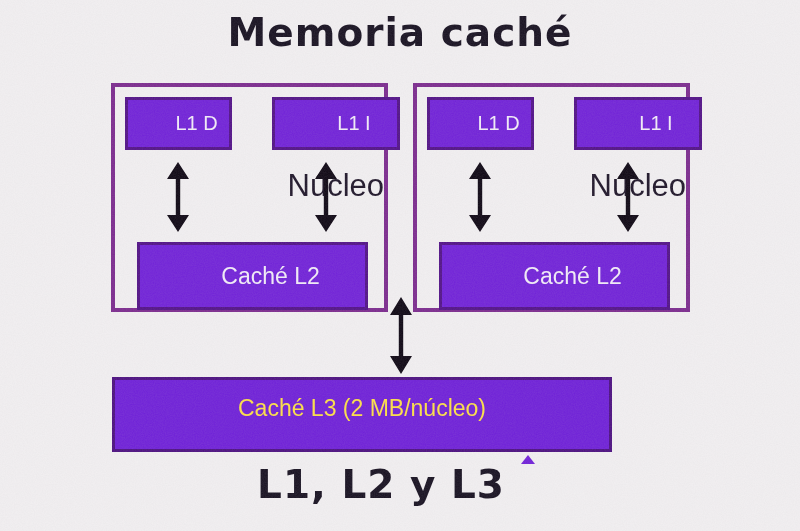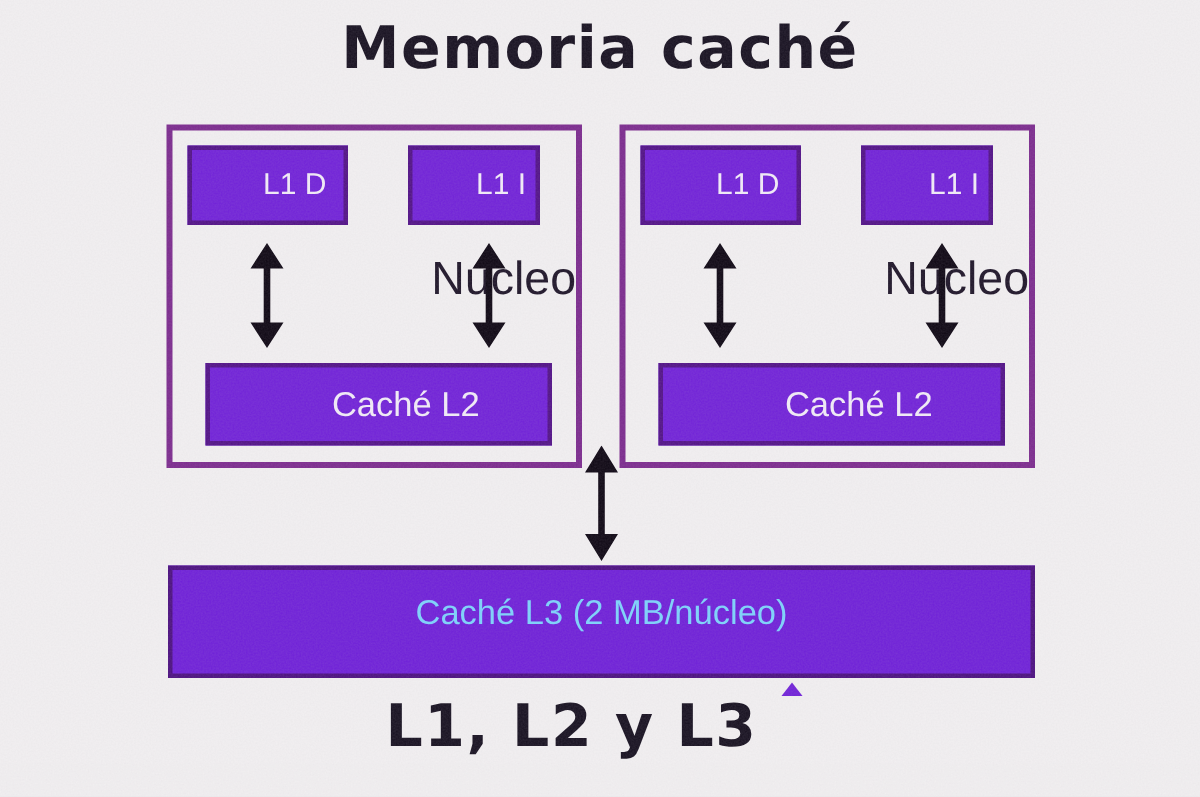--- a/index.html
+++ b/index.html
@@ -24,36 +24,36 @@
   #core-0{ left:111px; }
   #core-1{ left:413px; }
   .cache-box{
     position:absolute; box-sizing:border-box;
     background:#7122d8; border:3px solid #521287;
     color:#f2ecf8; display:flex; align-items:center; justify-content:center;
     font-size:20px;
     padding-left:36px;
   }
   .l1d{ left:10px;  top:10px; width:107px; height:53px; }
-  .l1i{ left:157px; top:10px; width:88px; height:53px; }
-  .l2 { left:22px;  top:155px; width:231px; height:55px; font-size:23px; }
+  .l1i{ left:157px; top:10px; width:128px; height:53px; }
+  .l2 { left:22px;  top:155px; width:231px; height:68px; font-size:23px; }
   .core-label{
     position:absolute; left:0; right:0; top:81px; text-align:right;
     font-size:31px; line-height:36px; color:#1e1528;
   }
   .varrow{ position:absolute; top:75px; width:24px; height:70px; }
   .varrow.a1{ left:51px; }
   .varrow.a2{ left:199px; }
   .center-arrow{ position:absolute; left:389px; top:297px; width:24px; height:77px; }
   
   .l3{
-    position:absolute; left:112px; top:377px; width:578px; height:75px;
+    position:absolute; left:112px; top:377px; width:500px; height:75px;
     box-sizing:border-box; background:#6f20d8; border:3px solid #4c1080;
     display:flex; align-items:center; justify-content:center;
-    padding-bottom:12px; color:#7dd3fc; font-size:23px;
+    padding-bottom:12px; color:#fde047; font-size:23px;
   }
   
   .accent-mark{
     position:absolute; left:521px; top:455px; width:0; height:0; z-index:3;
     border-left:7px solid transparent; border-right:7px solid transparent;
     border-bottom:9px solid #7122d8;
   }
   .noise{ position:absolute; left:0; top:0; z-index:10; pointer-events:none; opacity:.45; }
   .arrow-shape{ fill:#0e0713; }
 </style>

